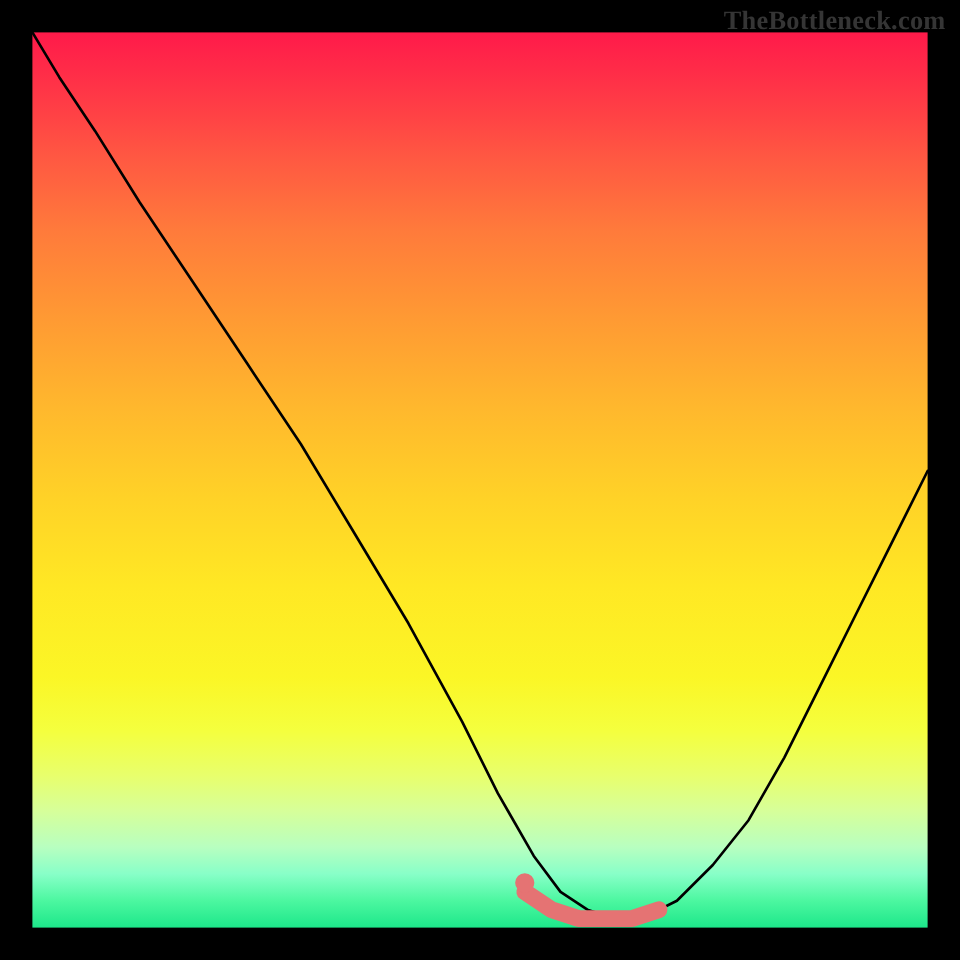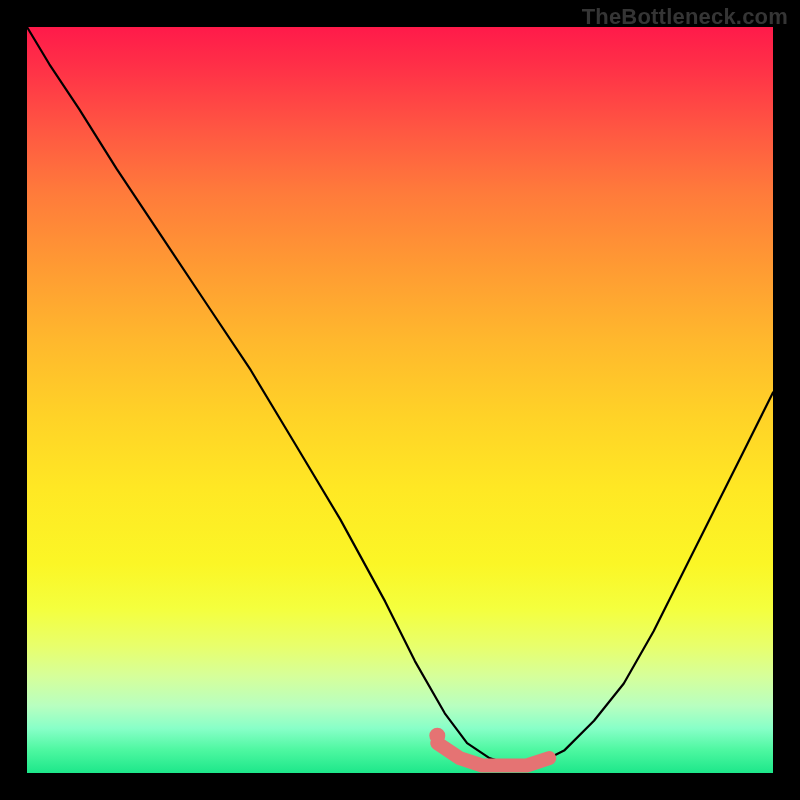--- a/index.html
+++ b/index.html
@@ -7,21 +7,21 @@
   .frame {
     position: relative;
     width: 800px;
     height: 800px;
     background: #000;
   }
   .watermark {
     position: absolute;
     top: 4px;
     right: 12px;
-    font-family: Liberation Sans, sans-serif;
+    font-family: Liberation Serif, serif;
     font-size: 22px;
     font-weight: bold;
     color: #353535;
     letter-spacing: 0.2px;
     z-index: 5;
   }
   .plot {
     position: absolute;
     left: 27px;
     top: 27px;

